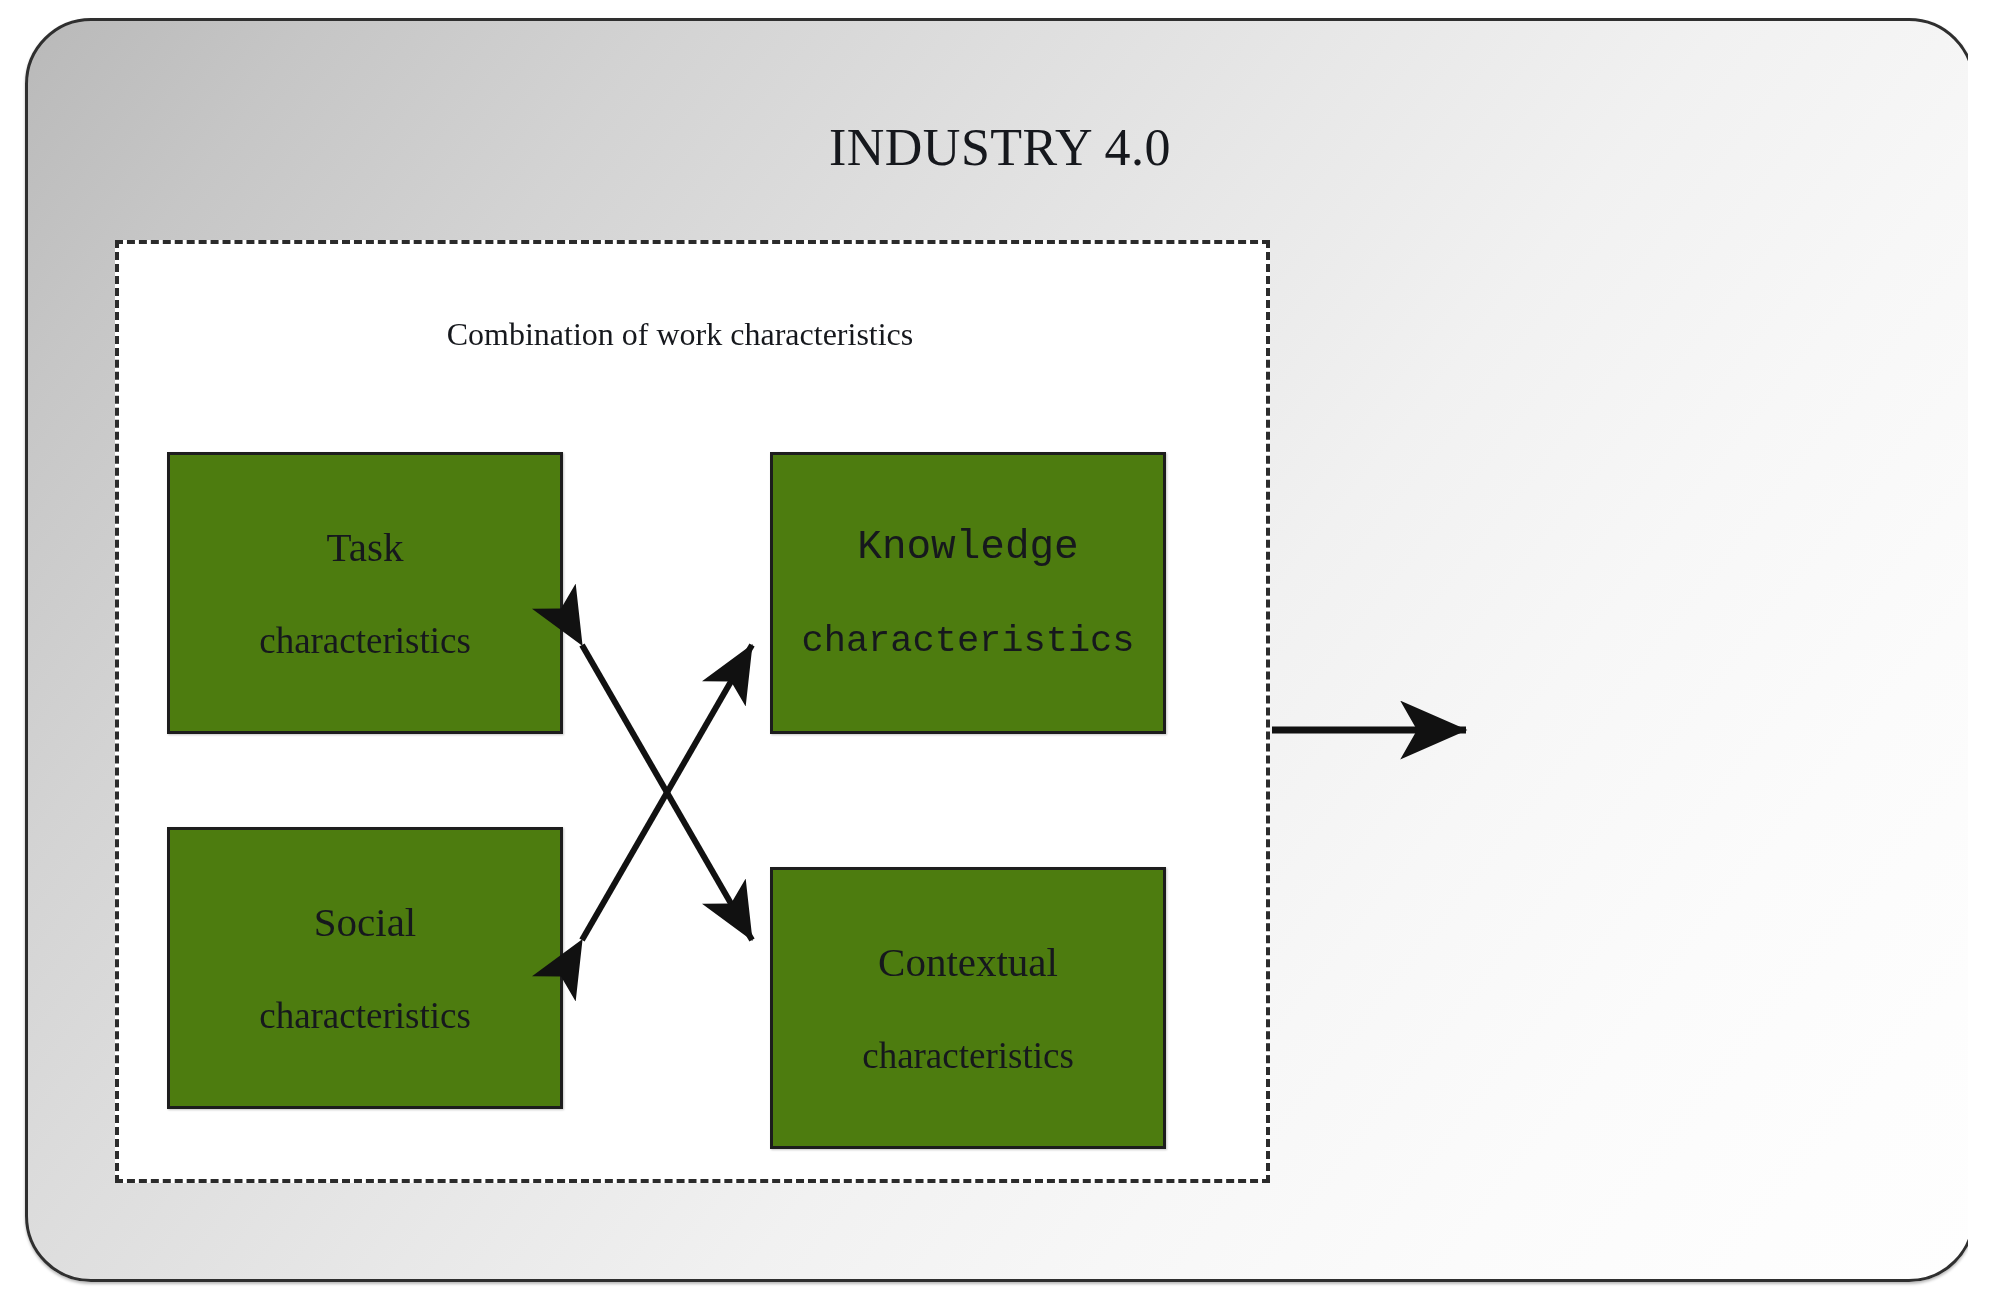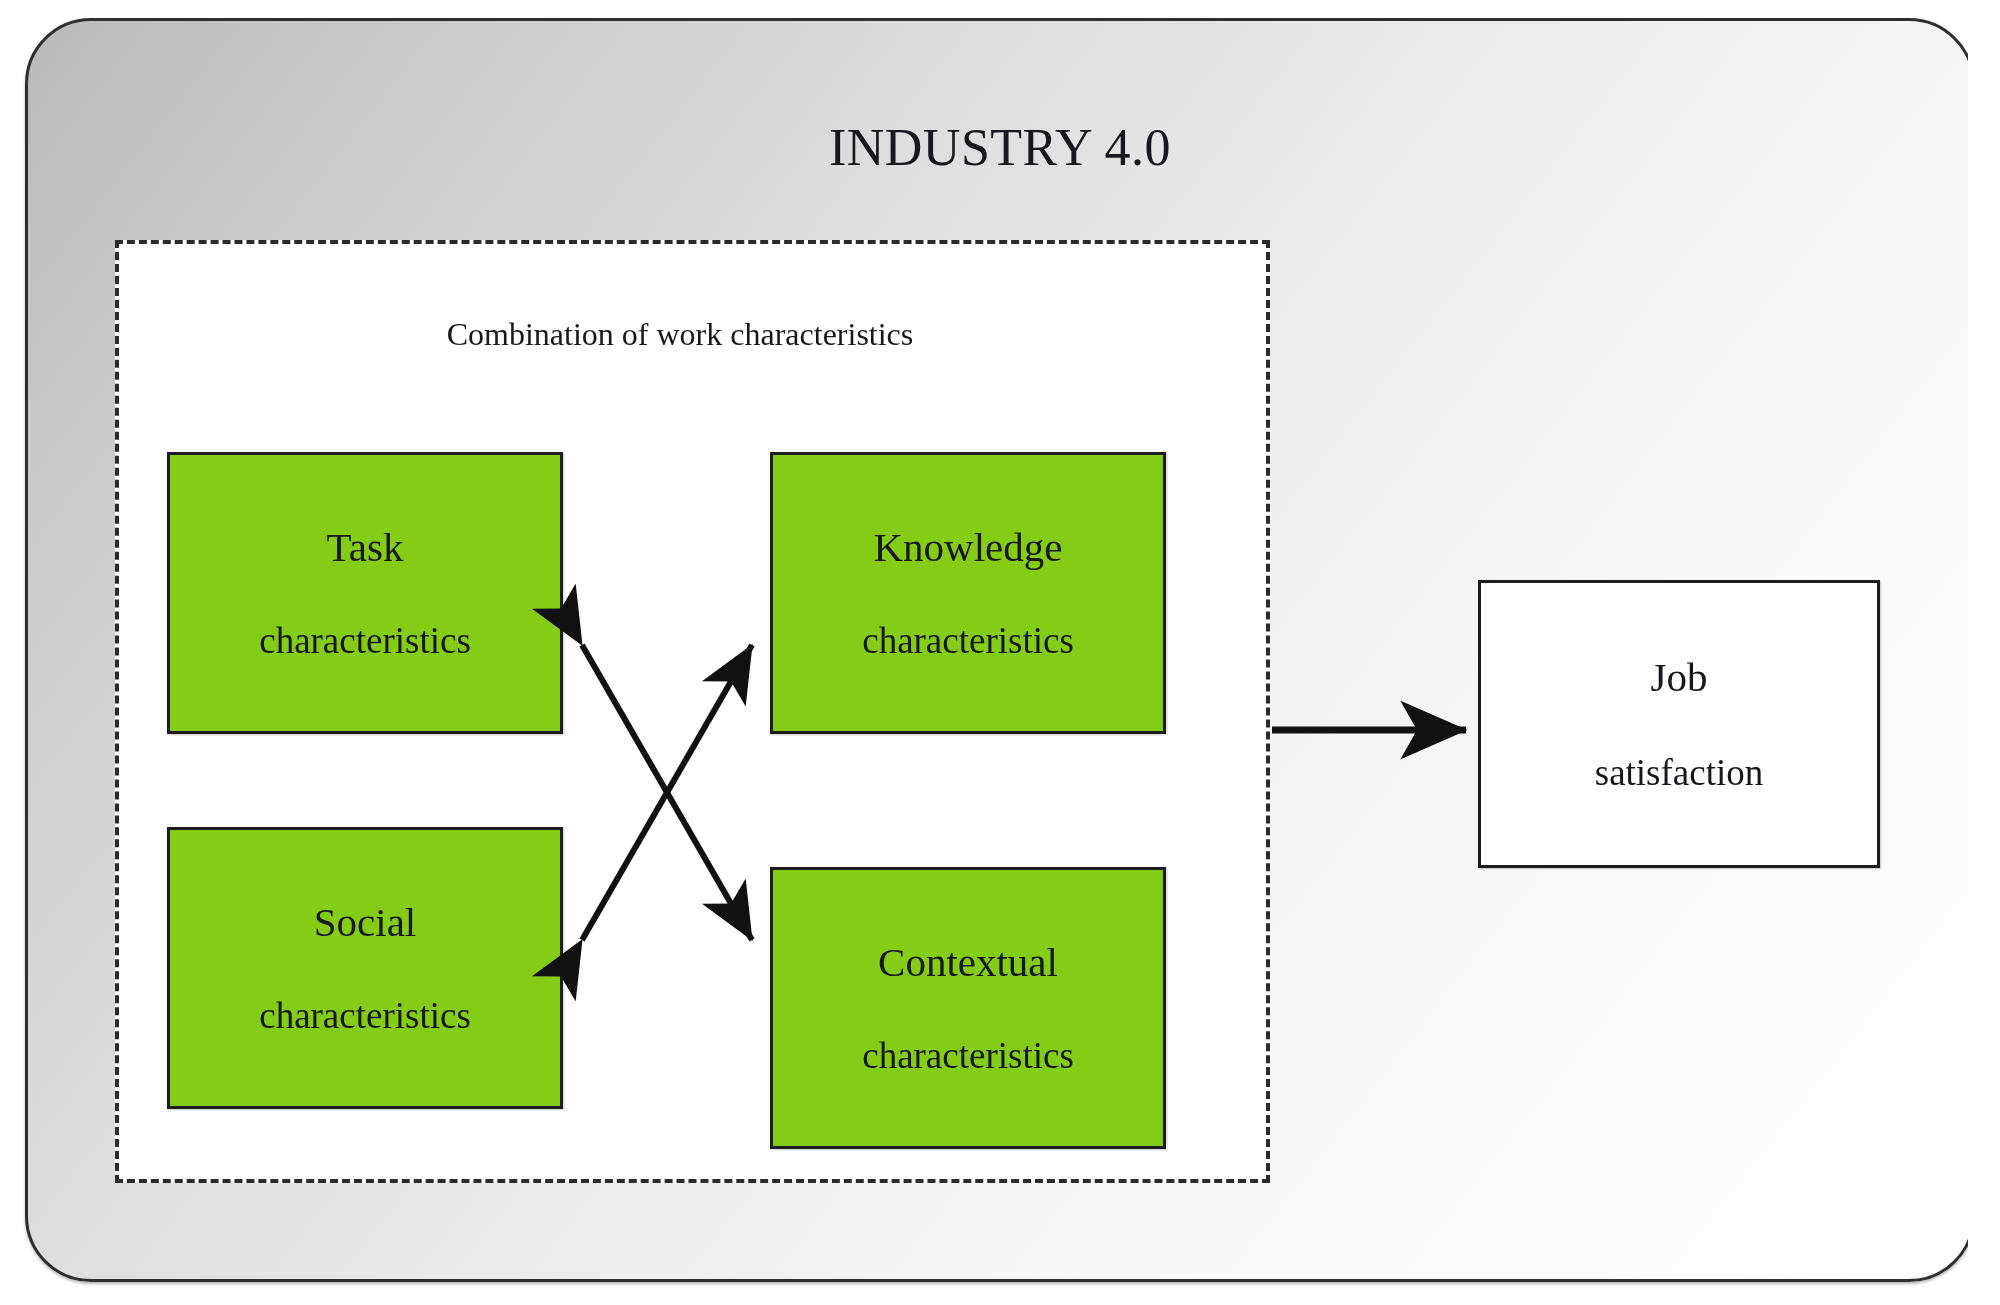--- a/index.html
+++ b/index.html
@@ -80,21 +80,21 @@
     line-height: 58px;
     color: #16181d;
     white-space: nowrap;
   }
 
   
   .char-box {
     position: absolute;
     box-sizing: border-box;
     border: 3px solid #1d1d1d;
-    background: #84cc16;
+    background: #4d7c0f;
     display: flex;
     flex-direction: column;
     align-items: center;
     justify-content: center;
     box-shadow: 1px 1px 2px rgba(0,0,0,0.22);
   }
   .char-box .line1 {
     font-size: 41px;
     line-height: 50px;
     color: #16181d;
@@ -102,21 +102,21 @@
   }
   .char-box .line2 {
     font-size: 37px;
     line-height: 46px;
     color: #16181d;
     white-space: nowrap;
     margin-top: 46px;
   }
 
   .box-task        { left: 167px;  top: 452px;  width: 396px; height: 282px; }
-  .box-knowledge   { left: 770px;  top: 452px;  width: 396px; height: 282px; }
+  .box-knowledge   { left: 770px;  top: 452px;  width: 396px; height: 282px; font-family: Liberation Mono, monospace; }
   .box-social      { left: 167px;  top: 827px;  width: 396px; height: 282px; font-family: Liberation Serif, serif; }
   .box-contextual  { left: 770px;  top: 867px;  width: 396px; height: 282px; }
 
   .box-job {
     position: absolute;
     left: 1478px;
     top: 580px;
     width: 402px;
     height: 288px;
     box-sizing: border-box;
@@ -176,24 +176,20 @@
   <div class="char-box box-social">
     <span class="line1">Social</span>
     <span class="line2">characteristics</span>
   </div>
 
   <div class="char-box box-contextual">
     <span class="line1">Contextual</span>
     <span class="line2">characteristics</span>
   </div>
 
-  <div class="box-job">
-    <span class="line1">Job</span>
-    <span class="line2">satisfaction</span>
-  </div>
 
   <svg class="arrow-layer" viewBox="0 0 2000 1305">
     <defs>
       <marker id="ahead" markerWidth="11" markerHeight="11" refX="9.4" refY="4.2" orient="auto" markerUnits="strokeWidth">
         <path d="M0,0 L9.6,4.2 L0,8.4 L2.4,4.2 Z" fill="#111111"></path>
       </marker>
       <marker id="ahead-start" markerWidth="11" markerHeight="11" refX="9.4" refY="4.2" orient="auto" markerUnits="strokeWidth">
         <path d="M0,0 L9.6,4.2 L0,8.4 L2.4,4.2 Z" fill="#111111"></path>
       </marker>
     </defs>

